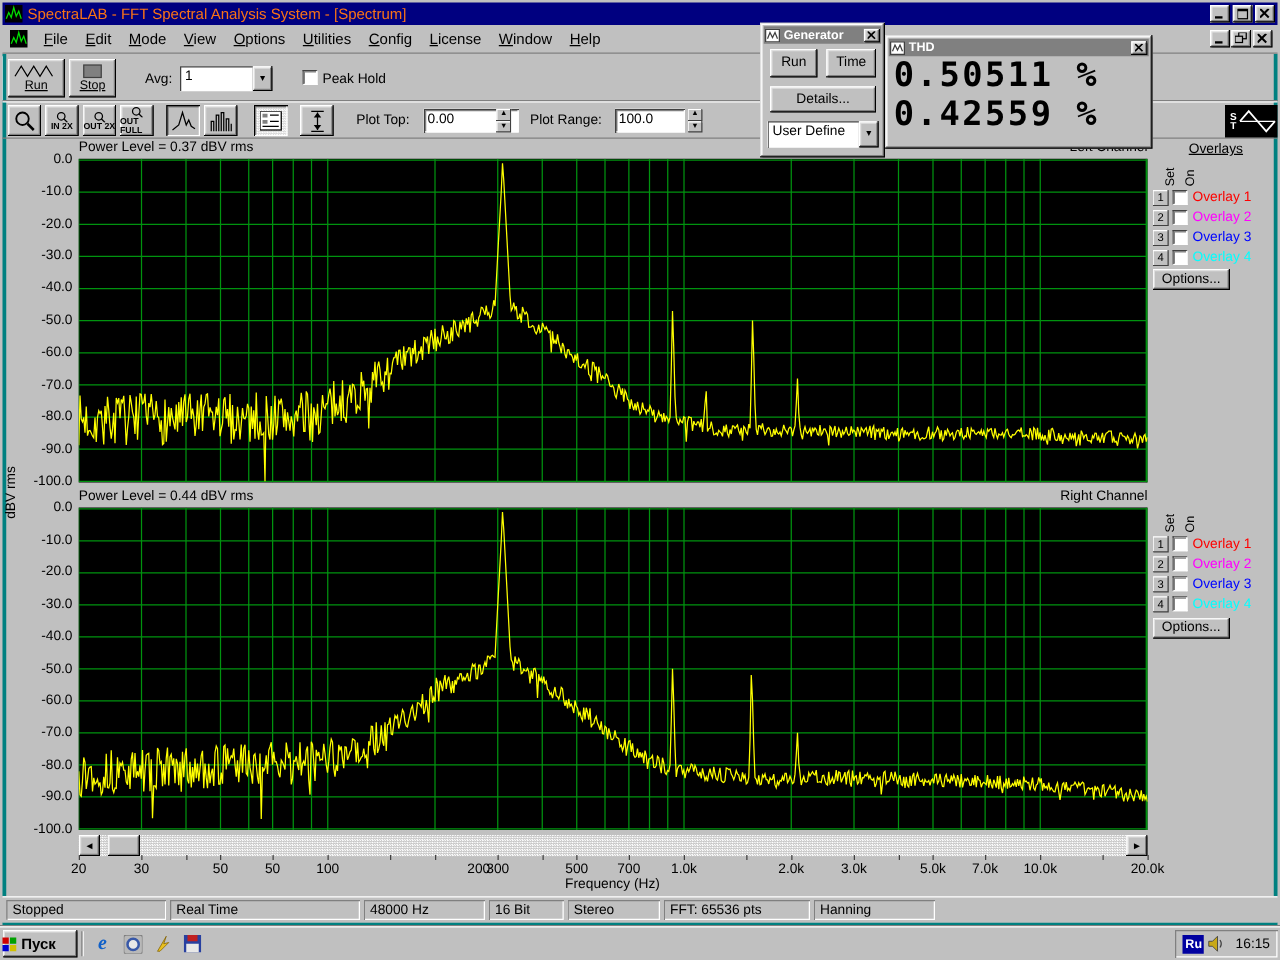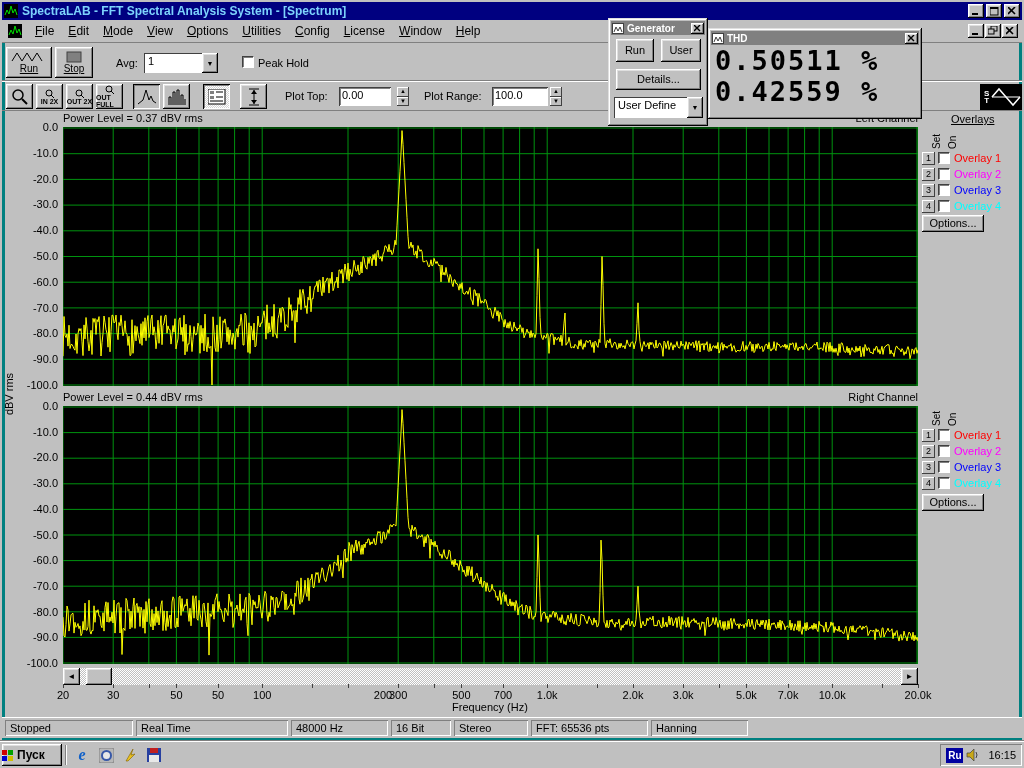--- a/index.html
+++ b/index.html
@@ -12,21 +12,21 @@
   .raised-thin { background:#c0c0c0; box-shadow: inset -1px -1px 0 #404040, inset 1px 1px 0 #fff; }
   .pressed { background:#c0c0c0; box-shadow: inset 1px 1px 0 #000, inset -1px -1px 0 #fff, inset 2px 2px 0 #808080; }
   .dither { background-image: conic-gradient(#fff 0 25%, #d4d4d4 0 50%, #fff 0 75%, #d4d4d4 0); background-size:2px 2px; }
   .sunken { background:#fff; box-shadow: inset 1px 1px 0 #404040, inset -1px -1px 0 #fff, inset 2px 2px 0 #808080; }
   .cell { box-shadow: inset 1px 1px 0 #808080, inset -1px -1px 0 #fff; }
 
   .teal-stripe { position:absolute; background:#008080; }
 
   
   #titlebar { position:absolute; left:2px; top:2px; width:1020px; height:18px; background:#000080; display:flex; align-items:center; padding:0 2px; }
-  #titlebar .title { color:#7dd3fc; font-weight:bold; font-size:12px; margin-left:4px; flex:1; white-space:nowrap; }
+  #titlebar .title { color:#f97316; font-weight:normal; font-size:12px; margin-left:4px; flex:1; white-space:nowrap; }
   .appicon { width:14px; height:14px; background:#000; display:inline-block; flex:0 0 auto; }
   .winbtn { width:16px; height:14px; margin-left:2px; display:flex; align-items:center; justify-content:center; }
 
   
   #menubar { position:absolute; left:2px; top:20px; width:1020px; height:23px; background:#c0c0c0; display:flex; align-items:center; border-bottom:1px solid #808080; }
   #menubar .child-sysicon { margin:0 6px 0 6px; }
   .menu-item { padding:3px 7px; font-size:12px; }
   #menubar .mdi-btns { margin-left:auto; display:flex; margin-right:4px; }
   .mdi-btn { width:16px; height:14px; margin-left:1px; display:flex; align-items:center; justify-content:center; }
 
@@ -247,21 +247,21 @@
     </div>
     <div class="tbtn raised" style="left:238px;top:2px;width:27px;height:25px">
       <svg width="14" height="18">
           <line x1="2" y1="1" x2="12" y2="1" stroke="#000"></line>
           <line x1="2" y1="17" x2="12" y2="17" stroke="#000"></line>
           <line x1="7" y1="2" x2="7" y2="16" stroke="#000"></line>
           <path d="M7,2 L4,6 H10 Z M7,16 L4,12 H10 Z" fill="#000"></path>
         </svg>
     </div>
     <span class="lbl" style="left:283px;top:8px">Plot Top:</span>
-    <span class="field sunken" style="left:337px;top:5px;width:52px;height:19px">0.00</span>
+    <span class="field sunken" style="left:337px;top:5px;width:76px;height:19px">0.00</span>
     <span class="spin" style="left:395px;top:5px;height:19px">
         <div class="raised-thin">▲</div>
         <div class="raised-thin">▼</div>
       </span>
     <span class="lbl" style="left:422px;top:8px">Plot Range:</span>
     <span class="field sunken" style="left:490px;top:5px;width:56px;height:19px">100.0</span>
     <span class="spin" style="left:548px;top:5px;height:19px">
         <div class="raised-thin">▲</div>
         <div class="raised-thin">▼</div>
       </span>
@@ -430,21 +430,21 @@
             <polyline points="1,7 3,2 5,6 7,2 9,7" fill="none" stroke="#404040"></polyline>
           </svg></span>
       <span class="t">Generator</span>
       <span class="xbtn raised">
           <svg width="7" height="7">
             <path d="M0,0 L6,6 M6,0 L0,6" stroke="#000" stroke-width="1.4"></path>
           </svg>
         </span>
     </div>
     <div class="gen-btn raised" style="left:8px;top:21px;width:38px;height:23px;line-height:23px">Run</div>
-    <div class="gen-btn raised" style="left:53px;top:21px;width:40px;height:23px;line-height:23px">User</div>
+    <div class="gen-btn raised" style="left:53px;top:21px;width:40px;height:23px;line-height:23px">Time</div>
     <div class="gen-btn raised" style="left:8px;top:51px;width:85px;height:21px;line-height:21px">Details...</div>
     <div class="combo" style="left:6px;top:79px;width:89px;height:21px">
       <span class="cfield">User Define</span>
       <span class="cbtn raised">▼</span>
     </div>
   </div>
 
   <div id="thd-win" class="float-win">
     <div class="float-title">
       <span class="miniicon"><svg width="10" height="9">

